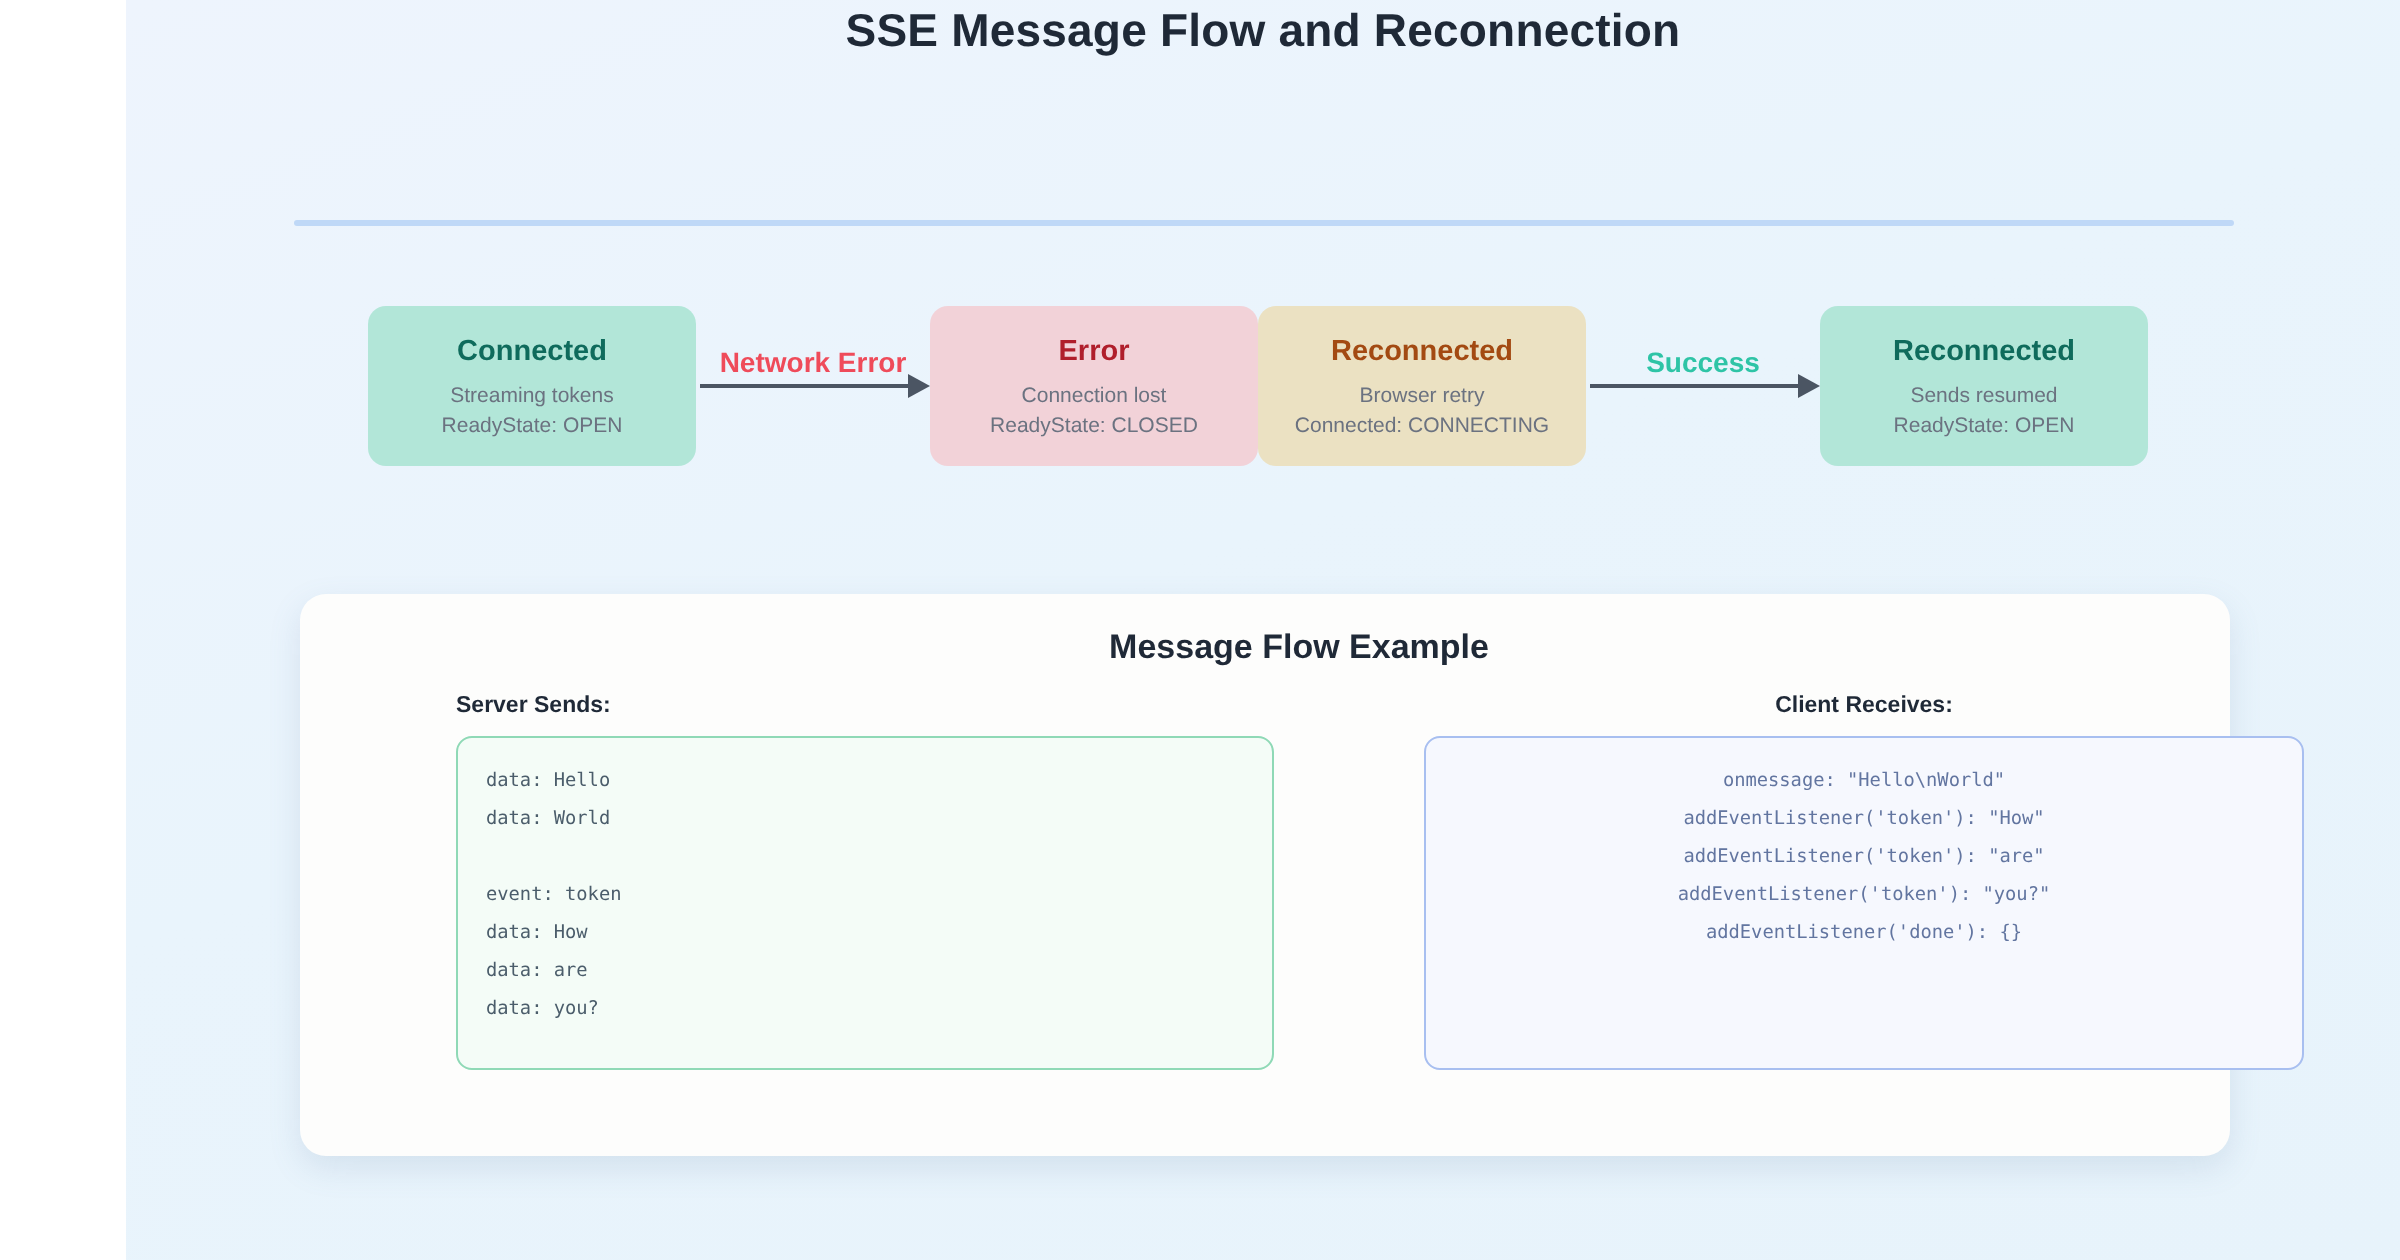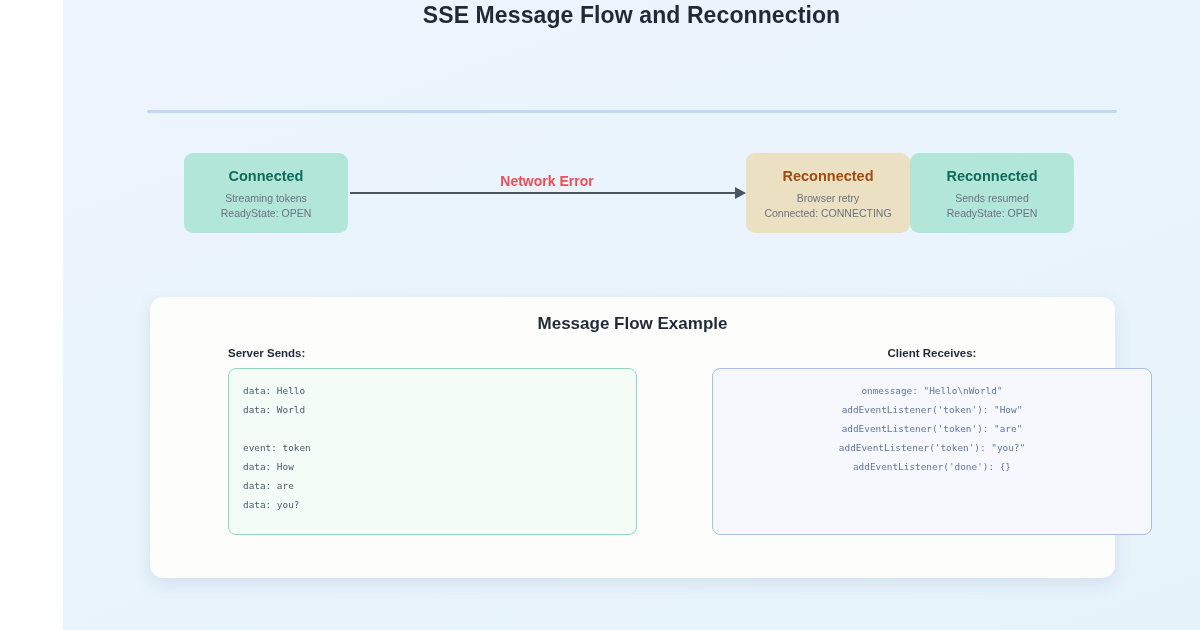--- a/index.html
+++ b/index.html
@@ -139,20 +139,21 @@
   }
   .card-title {
     position: absolute;
     left: 0;
     top: 17px;
     width: 965px;
     text-align: center;
     font-size: 17px;
     font-weight: bold;
     color: #1f2937;
+    padding-left: 17px;
   }
 
   .col {
     position: absolute;
     top: 50px;
   }
   .col.left  { left: 78px;  width: 409px; }
   .col.right { left: 562px; width: 440px; text-align: center; }
 
   .col-label {
@@ -200,28 +201,38 @@
       <div class="node-line">Streaming tokens</div>
       <div class="node-line">ReadyState: OPEN</div>
     </div>
 
     <div class="conn">
       <div class="conn-label red">Network Error</div>
       <div class="conn-line"></div>
       <div class="conn-arrow"></div>
     </div>
 
+    <div class="node pink">
+      <div class="node-title">Error</div>
+      <div class="node-line">Connection lost</div>
+      <div class="node-line">ReadyState: CLOSED</div>
+    </div>
 
 
     <div class="node sand">
       <div class="node-title">Reconnected</div>
       <div class="node-line">Browser retry</div>
       <div class="node-line">Connected: CONNECTING</div>
     </div>
 
+    <div class="conn">
+      <div class="conn-label green">Success</div>
+      <div class="conn-line"></div>
+      <div class="conn-arrow"></div>
+    </div>
 
     <div class="node teal">
       <div class="node-title">Reconnected</div>
       <div class="node-line">Sends resumed</div>
       <div class="node-line">ReadyState: OPEN</div>
     </div>
 
   </div>
 
   <div class="card">

